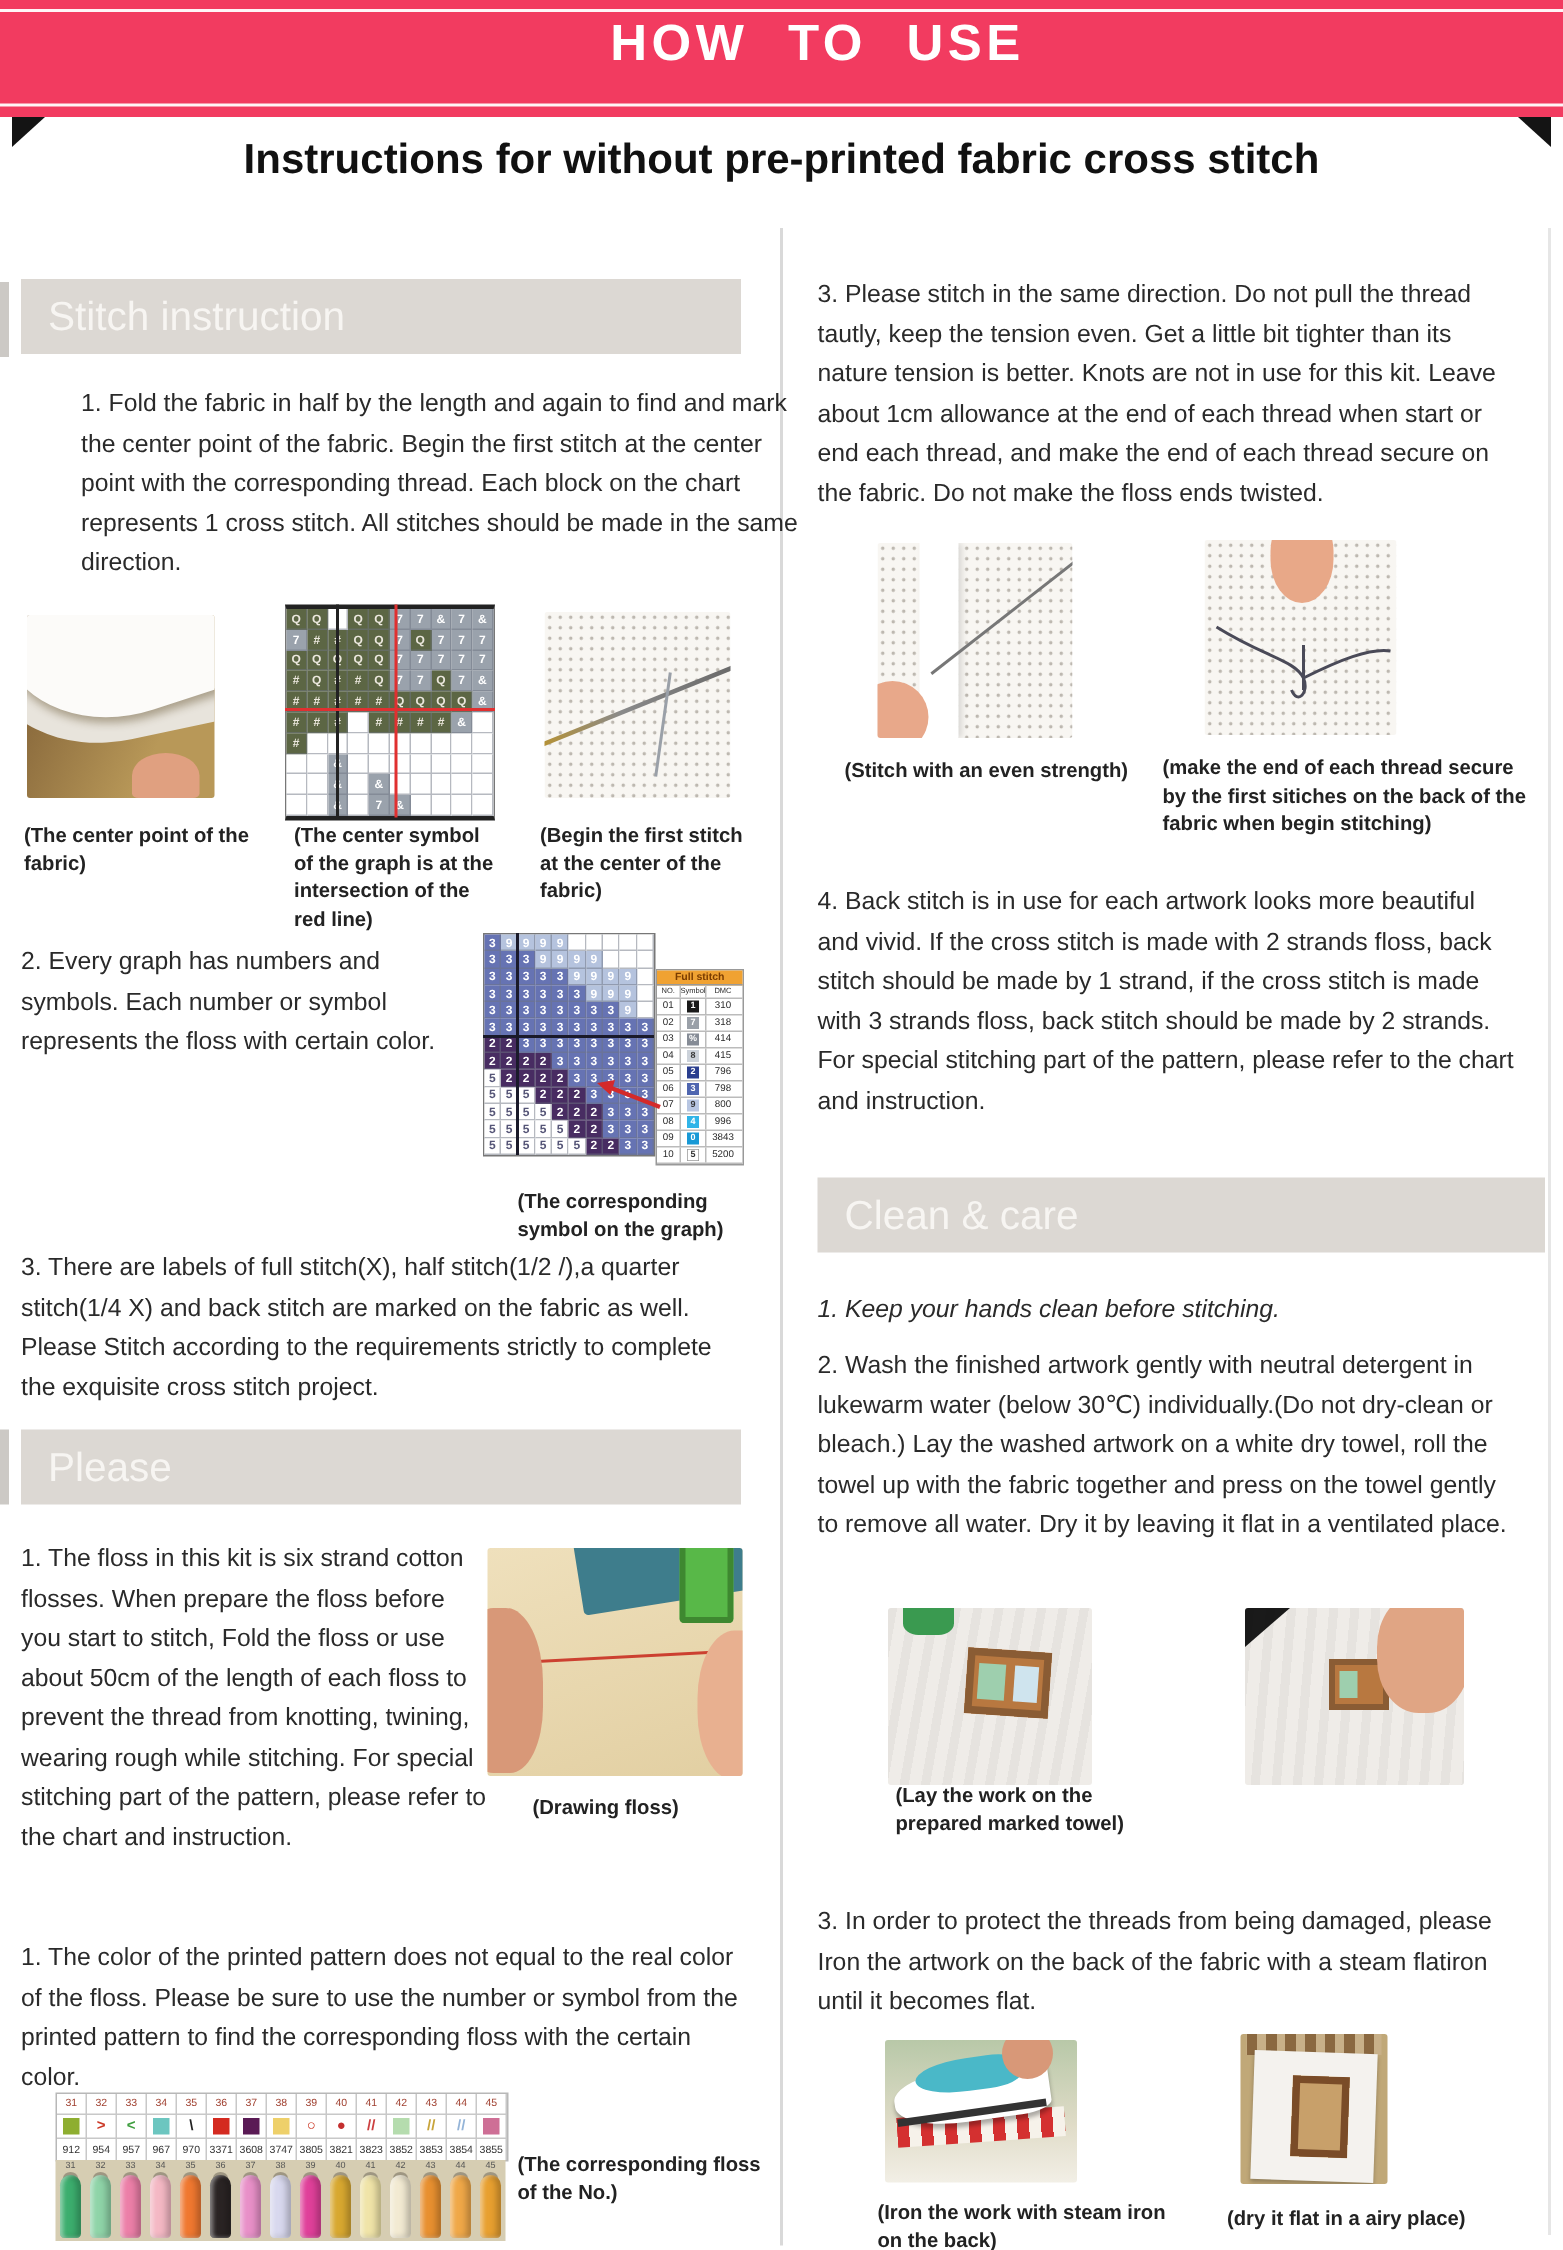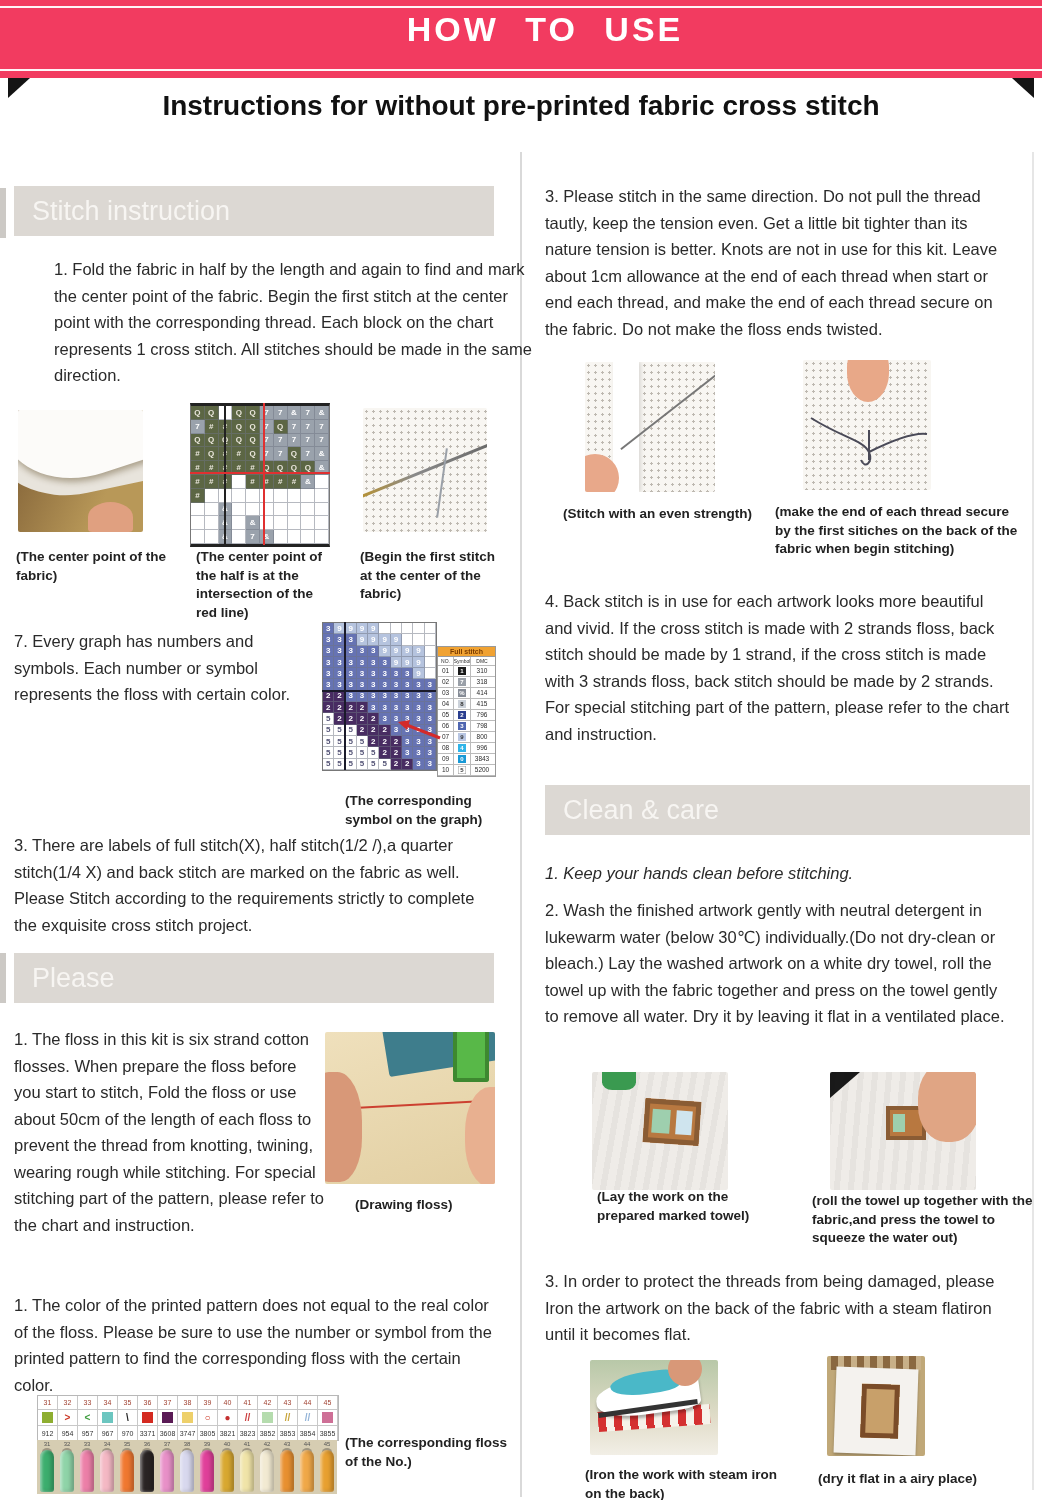--- a/index.html
+++ b/index.html
@@ -196,24 +196,24 @@
   <div class="abs ovl" style="left:190px;top:472px;width:140px;height:2px;background:#e03030;z-index:3;"></div>
   <div class="abs ovl" style="left:263px;top:403px;width:2px;height:142px;background:#e03030;z-index:3;"></div>
   <div class="abs ovl" style="left:224px;top:403px;width:2px;height:142px;background:#222;z-index:2;"></div>
 
   <div class="abs ph dots" style="left:363px;top:408px;width:124px;height:124px;">
     <div class="abs" style="left:-10px;top:60px;width:150px;height:3px;background:linear-gradient(90deg,#b89230,#8a8a8a 40%,#666);transform:rotate(-22deg);"></div>
     <div class="abs" style="left:78px;top:40px;width:2px;height:70px;background:#9aa0a8;transform:rotate(8deg);"></div>
   </div>
 
   <div class="abs cap" style="left:16px;top:548px;width:160px;">(The center point of the fabric)</div>
-  <div class="abs cap" style="left:196px;top:548px;width:140px;">(The center point of the half is at the intersection of the red line)</div>
+  <div class="abs cap" style="left:196px;top:548px;width:140px;">(The center symbol of the graph is at the intersection of the red line)</div>
   <div class="abs cap" style="left:360px;top:548px;width:135px;">(Begin the first stitch at the center of the fabric)</div>
 
-  <div class="abs para" style="left:14px;top:628px;width:300px;">7. Every graph has numbers and symbols. Each number or symbol represents the floss with certain color.</div>
+  <div class="abs para" style="left:14px;top:628px;width:300px;">2. Every graph has numbers and symbols. Each number or symbol represents the floss with certain color.</div>
 
   <div id="graph2" class="grid" style="left: 322px; top: 622px; grid-template-columns: repeat(10, 11.3px);">
       <div class="gcell" style="width: 11.3px; height: 11.3px; background: rgb(102, 115, 179); color: rgb(255, 255, 255);">3</div>
       <div class="gcell" style="width: 11.3px; height: 11.3px; background: rgb(181, 195, 222); color: rgb(255, 255, 255);">9</div>
       <div class="gcell" style="width: 11.3px; height: 11.3px; background: rgb(181, 195, 222); color: rgb(255, 255, 255);">9</div>
       <div class="gcell" style="width: 11.3px; height: 11.3px; background: rgb(181, 195, 222); color: rgb(255, 255, 255);">9</div>
       <div class="gcell" style="width: 11.3px; height: 11.3px; background: rgb(181, 195, 222); color: rgb(255, 255, 255);">9</div>
       <div class="gcell" style="width: 11.3px; height: 11.3px; background: rgb(255, 255, 255);"></div>
       <div class="gcell" style="width: 11.3px; height: 11.3px; background: rgb(255, 255, 255);"></div>
       <div class="gcell" style="width: 11.3px; height: 11.3px; background: rgb(255, 255, 255);"></div>
@@ -616,21 +616,20 @@
   </div>
   <div class="abs ph" style="left:830px;top:1072px;width:146px;height:118px;background:#efece8;">
     <div class="abs" style="left:0;top:0;width:0;height:0;border-top:26px solid #1a1a1a;border-right:30px solid transparent;"></div>
     <div class="abs" style="left:0;top:0;width:146px;height:118px;background:repeating-linear-gradient(95deg,rgba(0,0,0,.04) 0 6px,transparent 6px 14px);"></div>
     <div class="abs" style="left:56px;top:34px;width:40px;height:34px;background:#b87840;box-shadow:inset 0 0 0 4px #8a5c34;">
       <div class="abs" style="left:7px;top:8px;width:12px;height:18px;background:#9ecfae;"></div>
     </div>
     <div class="abs" style="left:88px;top:-10px;width:62px;height:80px;background:#e0a584;border-radius:45% 35% 45% 45%;"></div>
   </div>
   <div class="abs cap" style="left:597px;top:1188px;width:178px;">(Lay the work on the prepared marked towel)</div>
-  <div class="abs cap" style="left:812px;top:1192px;width:228px;">(roll the towel up together with the fabric,and press the towel to squeeze the water out)</div>
 
   <div class="abs para" style="left:545px;top:1268px;width:470px;">3. In order to protect the threads from being damaged, please Iron the artwork on the back of the fabric with a steam flatiron until it becomes flat.</div>
 
   <div class="abs ph" style="left:590px;top:1360px;width:128px;height:95px;background:linear-gradient(180deg,#b8c8a8,#e0dcc8 60%,#f2efe6);">
     <div class="abs" style="left:8px;top:48px;width:112px;height:20px;background:repeating-linear-gradient(90deg,#d43030 0 8px,#f6f2ea 8px 16px);transform:rotate(-4deg);"></div>
     <div class="abs" style="left:6px;top:18px;width:104px;height:36px;background:#ffffff;border-radius:45% 20% 20% 45%;transform:rotate(-8deg);box-shadow:0 3px 3px rgba(0,0,0,.3);"></div>
     <div class="abs" style="left:20px;top:12px;width:70px;height:22px;background:#4ab8c8;border-radius:50% 30% 30% 50%;transform:rotate(-8deg);"></div>
     <div class="abs" style="left:8px;top:46px;width:100px;height:5px;background:#333;transform:rotate(-8deg);"></div>
     <div class="abs" style="left:78px;top:-8px;width:34px;height:34px;background:#d89878;border-radius:50%;"></div>
   </div>

